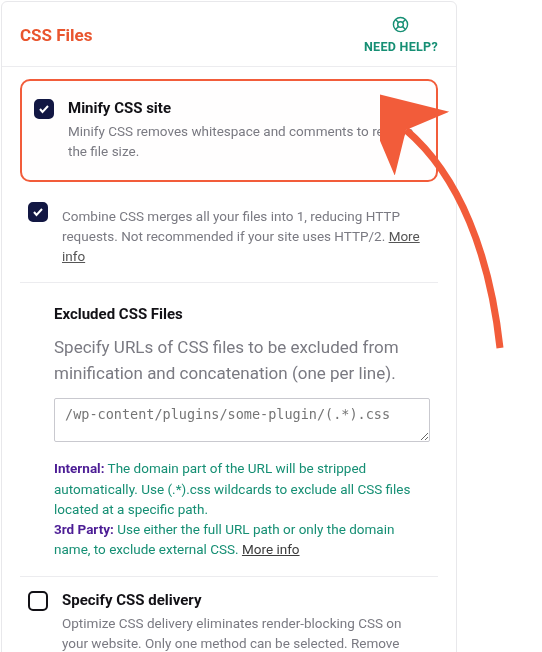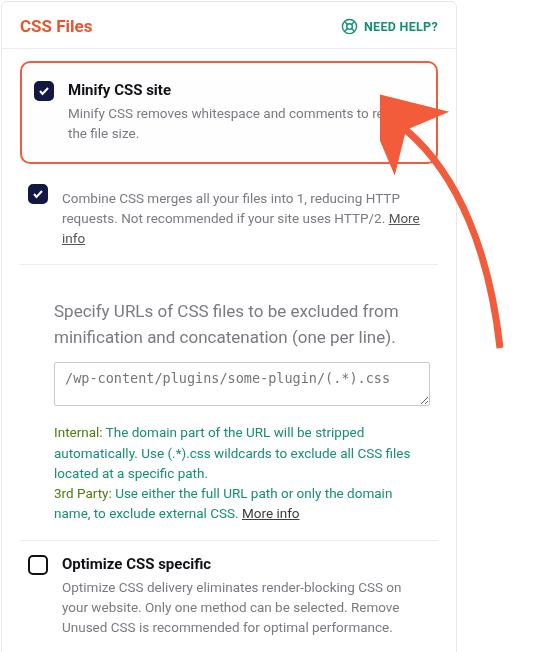--- a/index.html
+++ b/index.html
@@ -32,20 +32,21 @@
   }
   .help {
     display: flex;
     align-items: center;
     gap: 6px;
     color: #168f74;
     font-weight: 700;
     font-size: 12.5px;
     letter-spacing: 0.3px;
     cursor: pointer;
+    flex-direction: column;
   }
   .help svg { width: 17px; height: 17px; }
   .content { padding: 12px 18px 18px 18px; }
   .option {
     display: flex;
     gap: 14px;
     padding: 14px 8px 16px 8px;
   }
   .option.highlight {
     border: 2.5px solid #f25c3a;
@@ -119,21 +120,21 @@
     color: #7d7d85;
     resize: both;
     background: #fff;
   }
   .hints { margin-top: 12px; }
   .hint {
     font-size: 13.5px;
     line-height: 1.5;
     color: #168f74;
   }
-  .hint b { color: #4d7c0f; font-weight: 400; }
+  .hint b { color: #4c1d95; font-weight: 700; }
   .hint .more-info { color: #3c3c3c; }
   .arrow-overlay {
     position: absolute;
     top: 86px;
     left: 380px;
     width: 150px;
     height: 280px;
     pointer-events: none;
   }
   .options-left-pad { padding-left: 34px; }
@@ -179,39 +180,40 @@
       </div>
       <div class="opt-body">
         <div class="opt-desc">
           <span>Combine CSS merges all your files into 1, reducing HTTP requests. Not recommended if your site uses HTTP/2.</span>
           <span class="more-info">More info</span>
         </div>
       </div>
     </div>
 
     <div class="sub-block options-left-pad">
+      <div class="sub-title">Excluded CSS Files</div>
       <div class="sub-desc">Specify URLs of CSS files to be excluded from minification and concatenation (one per line).</div>
       <textarea class="exclude" placeholder="/wp-content/plugins/some-plugin/(.*).css" style=""></textarea>
       <div class="hints">
         <div class="hint">
           <b>Internal:</b>
           <span>The domain part of the URL will be stripped automatically. Use (.*).css wildcards to exclude all CSS files located at a specific path.</span>
         </div>
         <div class="hint">
           <b>3rd Party:</b>
           <span>Use either the full URL path or only the domain name, to exclude external CSS.</span>
           <span class="more-info">More info</span>
         </div>
       </div>
     </div>
 
     <div class="option opt-divider">
       <div class="checkbox"></div>
       <div class="opt-body">
-        <div class="opt-title">Optimize CSS specific</div>
+        <div class="opt-title">Specify CSS delivery</div>
         <div class="opt-desc">Optimize CSS delivery eliminates render-blocking CSS on your website. Only one method can be selected. Remove Unused CSS is recommended for optimal performance.</div>
       </div>
     </div>
 
   </div>
 </div>
 
 <svg class="arrow-overlay" viewBox="0 0 150 280">
   <defs>
     <marker id="ah" markerWidth="14" markerHeight="14" refX="3" refY="6" orient="auto">

